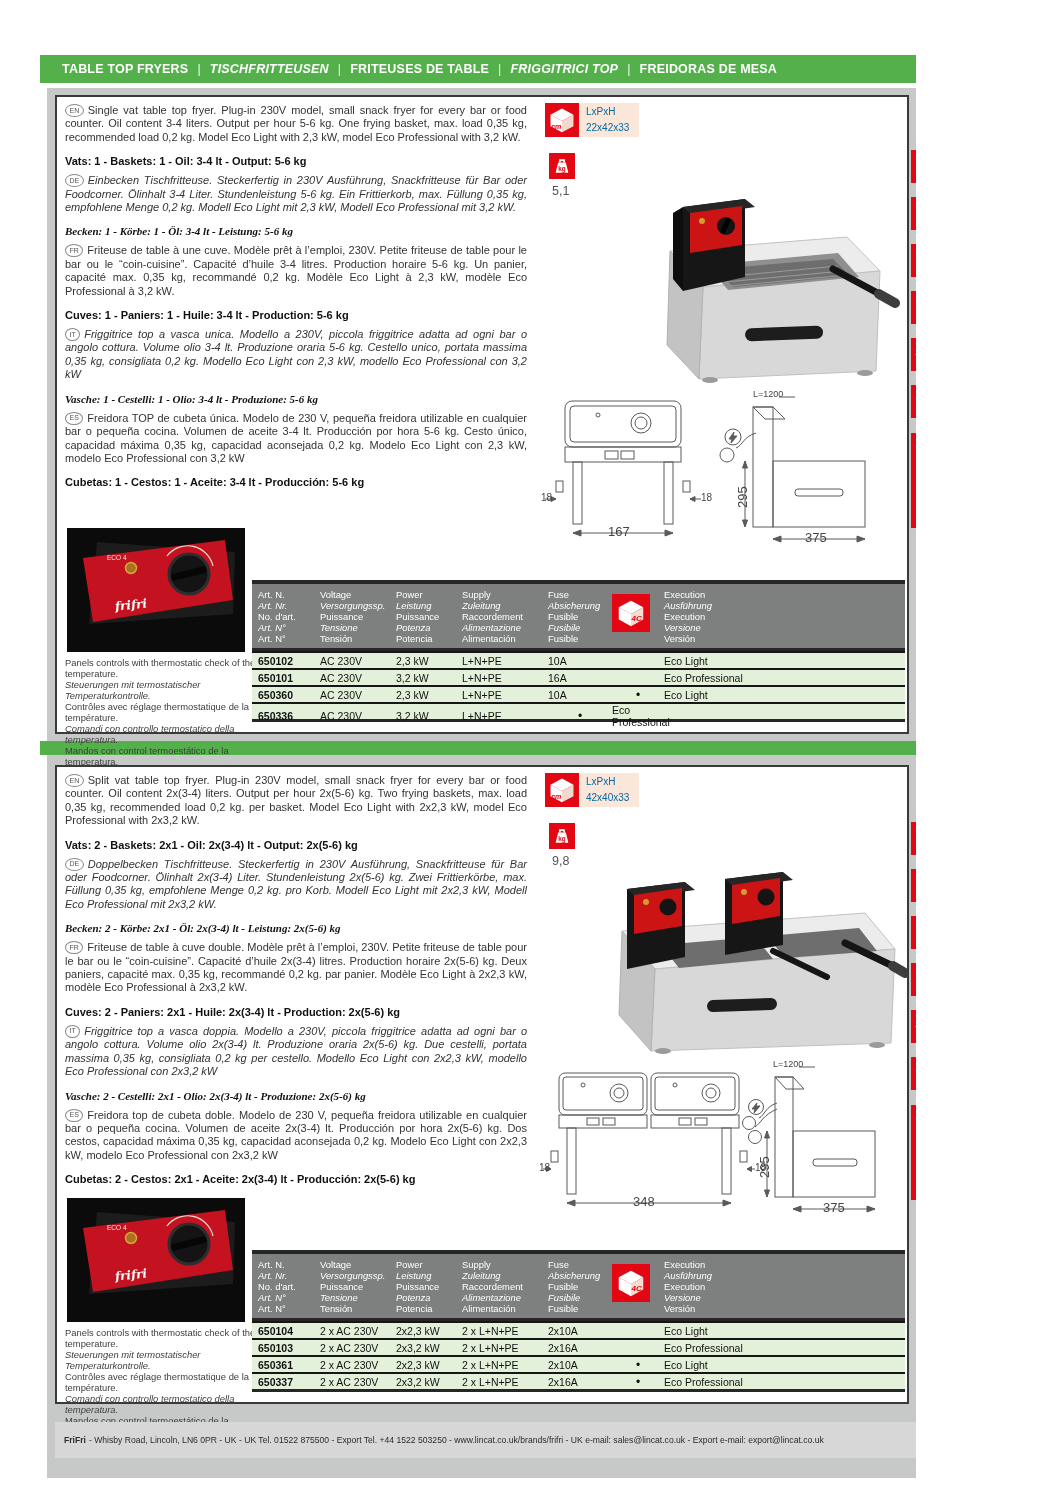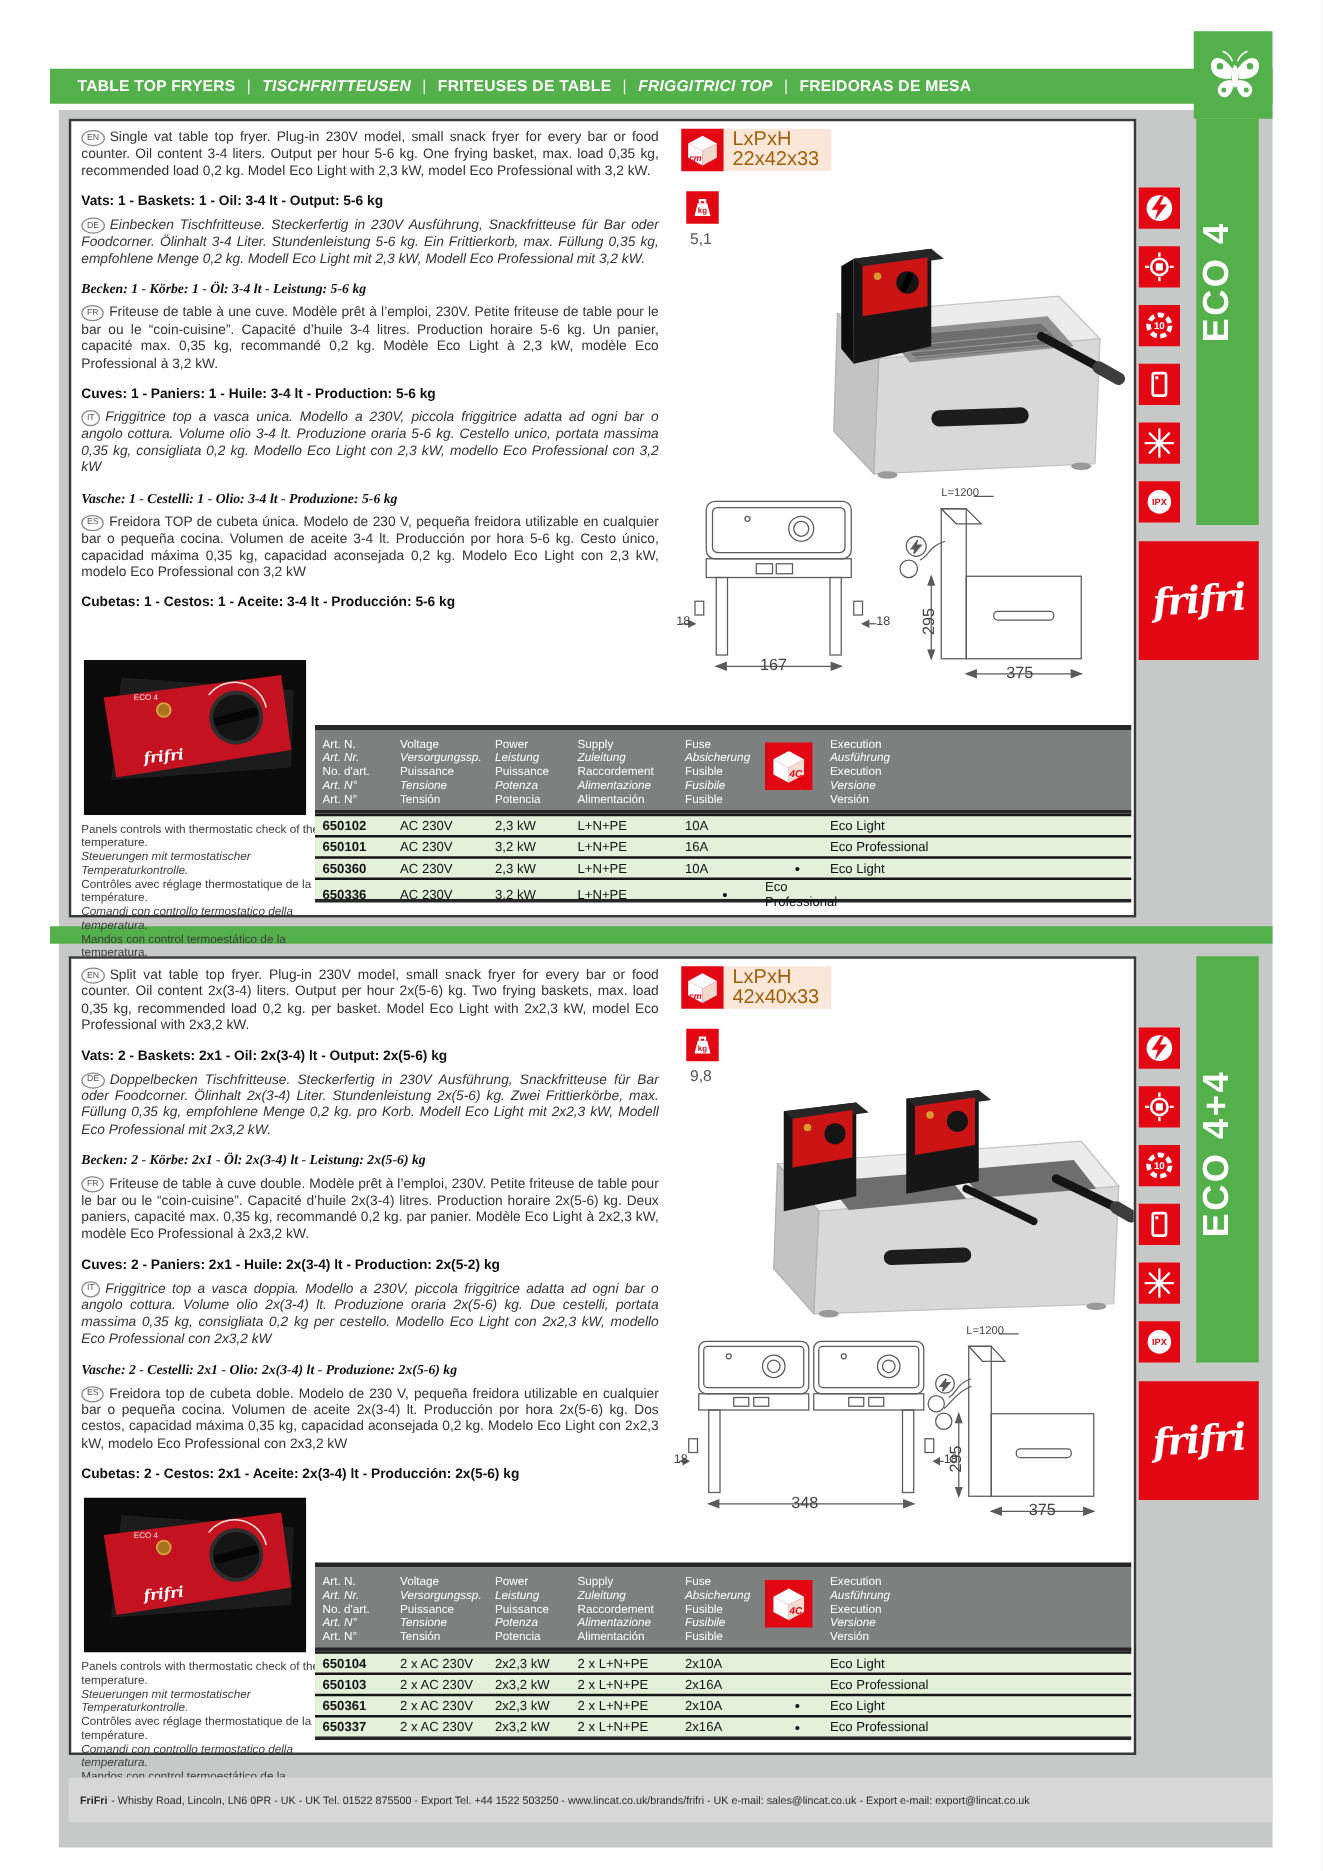--- a/index.html
+++ b/index.html
@@ -1,17 +1,17 @@
 <!DOCTYPE html>
 <html><head>
 <meta charset="utf-8">
 <style>
   html,body{margin:0;padding:0;background:#fff;}
   body{font-family:"Liberation Sans", sans-serif; -webkit-font-smoothing:antialiased;}
-  .page{position:relative;width:1018px;height:1497px;background:#fff;overflow:hidden;}
+  .page{position:relative;width:916px;height:1497px;background:#fff;overflow:hidden;}
 
   
   .topbar{position:absolute;left:40px;top:55px;width:980px;height:28px;background:#53b04a;color:#fff;
           display:flex;align-items:center;padding-left:22px;box-sizing:border-box;
           font-size:12.5px;font-weight:bold;letter-spacing:.2px;white-space:nowrap;}
   .topbar .sep{margin:0 9px;font-weight:normal;opacity:.9;}
   .topbar .it{font-style:italic;}
   .bfly{position:absolute;left:955px;top:25px;width:65px;height:70px;background:#53b04a;
         display:flex;align-items:center;justify-content:center;z-index:5;}
 
@@ -29,21 +29,21 @@
   .dtext{margin:0;font-size:11px;line-height:13.4px;color:#333;text-align:justify;}
   .dbody.it{font-style:italic;}
   .lang{display:inline-block;border:1px solid #888;border-radius:50%;font-size:7px;line-height:8px;
         padding:1.5px 3.5px;margin-right:4px;color:#555;vertical-align:1.5px;}
   .dbold{font-weight:bold;font-size:11px;line-height:13px;color:#101010;margin-top:11px;}
   .dbold.it{font-style:italic;font-family:Liberation Serif, serif;}
 
   
   .dimbox{position:absolute;left:488px;top:6px;display:flex;align-items:stretch;}
   .cubeicon{width:34px;height:34px;background:#e30613;flex:0 0 auto;display:flex;align-items:center;justify-content:center;}
-  .dimtext{background:#fbe6da;padding:1px 10px 1px 7px;font-size:16px;line-height:16px;color:#a16207;}
+  .dimtext{background:#fbe6da;padding:1px 10px 1px 7px;font-size:10px;line-height:16px;color:#0369a1;}
   .kgbox{position:absolute;left:492px;top:56px;width:60px;}
   .kgicon{width:26px;height:26px;background:#e30613;display:flex;align-items:center;justify-content:center;}
   .kgval{font-size:12.5px;color:#555;margin-top:5px;padding-left:3px;}
 
   
   .photo{position:absolute;}
   #sheet1 .photo{left:538px;top:52px;}
   #sheet2 .photo{left:520px;top:60px;}
   .drawing{position:absolute;left:486px;top:296px;width:340px;height:155px;}
   .dlab{position:absolute;font-size:12px;color:#444;white-space:nowrap;}
@@ -425,21 +425,21 @@
       <div class="desc">
         <p class="dtext"><span class="lang">EN</span><span class="dbody">Split vat table top fryer. Plug-in 230V model, small snack fryer for every bar or food counter. Oil content 2x(3-4) liters. Output per hour 2x(5-6) kg. Two frying baskets, max. load 0,35 kg, recommended load 0,2 kg. per basket. Model Eco Light with 2x2,3 kW, model Eco Professional with 2x3,2 kW.</span></p>
         <div class="dbold">Vats: 2 - Baskets: 2x1 - Oil: 2x(3-4) lt - Output: 2x(5-6) kg</div>
       </div>
       <div class="desc">
         <p class="dtext"><span class="lang">DE</span><span class="dbody it">Doppelbecken Tischfritteuse. Steckerfertig in 230V Ausführung, Snackfritteuse für Bar oder Foodcorner. Ölinhalt 2x(3-4) Liter. Stundenleistung 2x(5-6) kg. Zwei Frittierkörbe, max. Füllung 0,35 kg, empfohlene Menge 0,2 kg. pro Korb. Modell Eco Light mit 2x2,3 kW, Modell Eco Professional mit 2x3,2 kW.</span></p>
         <div class="dbold it">Becken: 2 - Körbe: 2x1 - Öl: 2x(3-4) lt - Leistung: 2x(5-6) kg</div>
       </div>
       <div class="desc">
         <p class="dtext"><span class="lang">FR</span><span class="dbody">Friteuse de table à cuve double. Modèle prêt à l’emploi, 230V. Petite friteuse de table pour le bar ou le “coin-cuisine”. Capacité d’huile 2x(3-4) litres. Production horaire 2x(5-6) kg. Deux paniers, capacité max. 0,35 kg, recommandé 0,2 kg. par panier. Modèle Eco Light à 2x2,3 kW, modèle Eco Professional à 2x3,2 kW.</span></p>
-        <div class="dbold">Cuves: 2 - Paniers: 2x1 - Huile: 2x(3-4) lt - Production: 2x(5-2) kg</div>
+        <div class="dbold">Cuves: 2 - Paniers: 2x1 - Huile: 2x(3-4) lt - Production: 2x(5-6) kg</div>
       </div>
       <div class="desc">
         <p class="dtext"><span class="lang">IT</span><span class="dbody it">Friggitrice top a vasca doppia. Modello a 230V, piccola friggitrice adatta ad ogni bar o angolo cottura. Volume olio 2x(3-4) lt. Produzione oraria 2x(5-6) kg. Due cestelli, portata massima 0,35 kg, consigliata 0,2 kg per cestello. Modello Eco Light con 2x2,3 kW, modello Eco Professional con 2x3,2 kW</span></p>
         <div class="dbold it">Vasche: 2 - Cestelli: 2x1 - Olio: 2x(3-4) lt - Produzione: 2x(5-6) kg</div>
       </div>
       <div class="desc">
         <p class="dtext"><span class="lang">ES</span><span class="dbody">Freidora top de cubeta doble. Modelo de 230 V, pequeña freidora utilizable en cualquier bar o pequeña cocina. Volumen de aceite 2x(3-4) lt. Producción por hora 2x(5-6) kg. Dos cestos, capacidad máxima 0,35 kg, capacidad aconsejada 0,2 kg. Modelo Eco Light con 2x2,3 kW, modelo Eco Professional con 2x3,2 kW</span></p>
         <div class="dbold">Cubetas: 2 - Cestos: 2x1 - Aceite: 2x(3-4) lt - Producción: 2x(5-6) kg</div>
       </div>
     </div>

